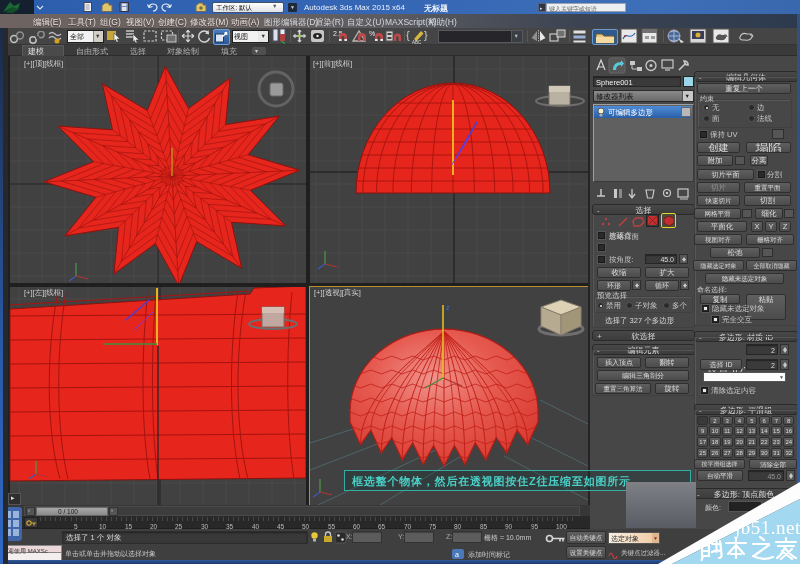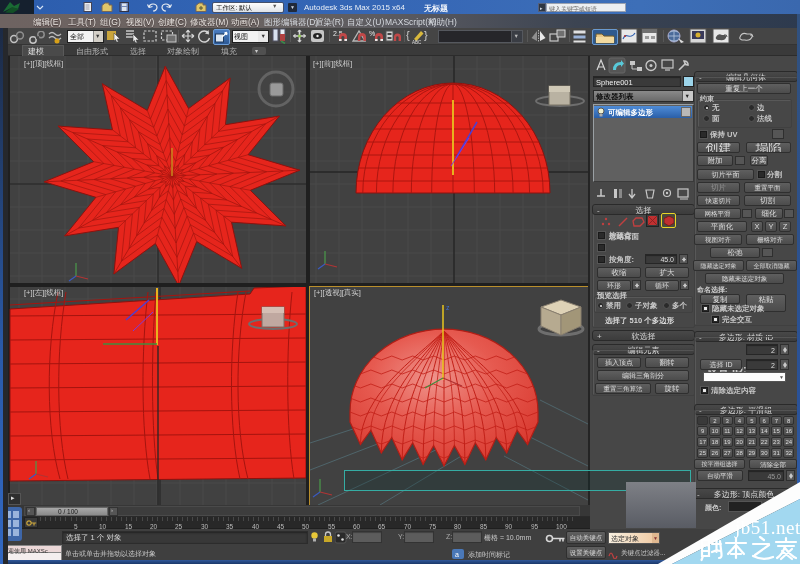--- a/index.html
+++ b/index.html
@@ -12,21 +12,21 @@
 .mi2{position:absolute;top:16.5px;font-size:8.5px;color:#d4d8de;}
 #tbar{left:0;top:28px;width:800px;height:17px;background:#454545;border-bottom:1px solid #343434;}
 #ribbon{left:0;top:45px;width:800px;height:11px;background:#3a3a3a;border-bottom:1px solid #2c2c2c;}
 .rtab{position:absolute;top:46px;font-size:8px;color:#b4b4b4;}
 
 .btn{position:absolute;background:linear-gradient(#5f5f5f,#4c4c4c);border:1px solid #2f2f2f;border-radius:2px;color:#dcdcdc;font-size:7.5px;text-align:center;overflow:hidden;}
 .roll{position:absolute;background:linear-gradient(#484848,#3c3c3c);border:1px solid #2a2a2a;border-radius:3px;color:#d8d8d8;font-size:8px;text-align:center;}
 .roll .pm{position:absolute;left:4px;top:0px;font-size:8px;color:#cccccc;}
 .cb{position:absolute;width:7px;height:7px;background:#2a2a2a;border:1px solid #1a1a1a;box-shadow:0 0 0 1px #555;}
 .cb.on::after{content:"";position:absolute;left:1px;top:1px;width:3px;height:3px;background:#e8e8e8;}
-.lab{position:absolute;font-size:7.5px;color:#c8c8c8;white-space:nowrap;font-weight:bold;}
+.lab{position:absolute;font-size:7.5px;color:#c8c8c8;white-space:nowrap;}
 .rad{position:absolute;width:7px;height:7px;border-radius:50%;background:#2a2a2a;border:1px solid #555;}
 .rad.on::after{content:"";position:absolute;left:1.5px;top:1.5px;width:2.5px;height:2.5px;border-radius:50%;background:#eee;}
 .fld{position:absolute;background:#3a3a3a;border:1px solid #262626;box-shadow:inset 0 1px 1px rgba(0,0,0,.4);color:#ddd;font-size:7px;}
 .spin{position:absolute;width:9px;background:#565656;border:1px solid #2f2f2f;}
 .spin::before{content:"";position:absolute;left:1.5px;top:1.5px;border-left:2.5px solid transparent;border-right:2.5px solid transparent;border-bottom:3px solid #c8c8c8;}
 .spin::after{content:"";position:absolute;left:1.5px;bottom:1.5px;border-left:2.5px solid transparent;border-right:2.5px solid transparent;border-top:3px solid #c8c8c8;}
 .sep{position:absolute;width:1px;background:#2e2e2e;border-right:1px solid #585858;}
 .ic{position:absolute;}
 .grp{position:absolute;border:1px solid #404040;box-shadow:inset 1px 1px 0 rgba(120,120,120,.35);border-radius:2px;}
 </style></head><body>
@@ -553,21 +553,21 @@
     <div class="btn" style="left:645px;top:280px;width:34px;height:11px;line-height:10px;font-size:7px">循环</div>
     <div class="spin" style="left:680px;top:280px;height:10px"></div>
     <div class="grp" style="left:594px;top:296px;width:99px;height:17px"></div>
     <div class="lab" style="left:597px;top:291px;color:#c8c8c8;font-size:7.5px">预览选择</div>
     <div class="rad on" style="left:597px;top:302px"></div>
     <div class="lab" style="left:606px;top:301px;color:#c8c8c8;font-size:7.5px">禁用</div>
     <div class="rad" style="left:626px;top:302px"></div>
     <div class="lab" style="left:635px;top:301px;color:#c8c8c8;font-size:7.5px">子对象</div>
     <div class="rad" style="left:663px;top:302px"></div>
     <div class="lab" style="left:672px;top:301px;color:#c8c8c8;font-size:7.5px">多个</div>
-    <div class="lab" style="left:605px;top:316px;color:#d8d8d8;font-size:7.5px">选择了 510 个多边形</div>
+    <div class="lab" style="left:605px;top:316px;color:#d8d8d8;font-size:7.5px">选择了 327 个多边形</div>
     <div class="roll" style="left:592px;top:330px;width:103px;height:11px;line-height:11px"><span class="pm">+</span>软选择</div>
     <div class="roll" style="left:592px;top:344px;width:103px;height:11px;line-height:11px"><span class="pm">-</span>编辑元素</div>
     <div class="grp" style="left:592px;top:349px;width:103px;height:47px"></div>
     <div class="btn" style="left:597px;top:357px;width:44px;height:11px;line-height:10px;font-size:7px">插入顶点</div>
     <div class="btn" style="left:645px;top:357px;width:44px;height:11px;line-height:10px;font-size:7.5px">翻转</div>
     <div class="btn" style="left:597px;top:370px;width:92px;height:11px;line-height:10px;font-size:7px">编辑三角剖分</div>
     <div class="btn" style="left:595px;top:383px;width:56px;height:11px;line-height:10px;font-size:6.5px">重置三角算法</div>
     <div class="btn" style="left:655px;top:383px;width:34px;height:11px;line-height:10px;font-size:7.5px">旋转</div>
     <div class="roll" style="left:694px;top:71px;width:104px;height:11px;line-height:11px"><span class="pm">-</span>编辑几何体</div>
     <div class="grp" style="left:694px;top:76px;width:104px;height:250px"></div>
@@ -578,21 +578,21 @@
     <div class="lab" style="left:712px;top:103px;color:#c8c8c8;font-size:7.5px">无</div>
     <div class="rad" style="left:748px;top:104px"></div>
     <div class="lab" style="left:757px;top:103px;color:#c8c8c8;font-size:7.5px">边</div>
     <div class="rad" style="left:703px;top:115px"></div>
     <div class="lab" style="left:712px;top:114px;color:#c8c8c8;font-size:7.5px">面</div>
     <div class="rad" style="left:748px;top:115px"></div>
     <div class="lab" style="left:757px;top:114px;color:#c8c8c8;font-size:7.5px">法线</div>
     <div class="cb" style="left:700px;top:131px"></div>
     <div class="lab" style="left:710px;top:130px;color:#c8c8c8;font-size:7.5px">保持 UV</div>
     <div class="abs" style="left:772px;top:129px;width:12px;height:10px;background:#565656;border:1px solid #2f2f2f"></div>
-    <div class="btn" style="left:697px;top:142px;width:43px;height:11px;line-height:10px;font-size:13px">创建</div>
+    <div class="btn" style="left:697px;top:142px;width:43px;height:11px;line-height:10px;font-size:10px">创建</div>
     <div class="btn" style="left:746px;top:142px;width:45px;height:11px;line-height:10px;font-size:13px">塌陷</div>
     <div class="btn" style="left:697px;top:155px;width:36px;height:11px;line-height:10px;font-size:7.5px">附加</div>
     <div class="abs" style="left:735px;top:156px;width:10px;height:9px;background:#565656;border:1px solid #2f2f2f"></div>
     <div class="btn" style="left:750px;top:155px;width:18px;height:11px;line-height:10px;font-size:7.5px">分离</div>
     <div class="btn" style="left:697px;top:169px;width:57px;height:11px;line-height:10px;font-size:7px">切片平面</div>
     <div class="cb" style="left:758px;top:171px"></div>
     <div class="lab" style="left:767px;top:170px;color:#c8c8c8;font-size:7.5px">分割</div>
     <div class="btn" style="left:697px;top:182px;width:43px;height:11px;line-height:10px;font-size:7.5px; color:#909090">切片</div>
     <div class="btn" style="left:744px;top:182px;width:47px;height:11px;line-height:10px;font-size:6.5px">重置平面</div>
     <div class="btn" style="left:697px;top:195px;width:43px;height:11px;line-height:10px;font-size:6.5px">快速切片</div>
@@ -607,21 +607,21 @@
     <div class="btn" style="left:779px;top:221px;width:12px;height:11px;line-height:10px;font-size:7.5px">Z</div>
     <div class="btn" style="left:694px;top:234px;width:48px;height:11px;line-height:10px;font-size:6.5px">视图对齐</div>
     <div class="btn" style="left:746px;top:234px;width:48px;height:11px;line-height:10px;font-size:6.5px">栅格对齐</div>
     <div class="btn" style="left:710px;top:247px;width:50px;height:11px;line-height:10px;font-size:7.5px">松弛</div>
     <div class="abs" style="left:762px;top:248px;width:11px;height:9px;background:#565656;border:1px solid #2f2f2f"></div>
     <div class="btn" style="left:693px;top:260px;width:51px;height:11px;line-height:10px;font-size:6px">隐藏选定对象</div>
     <div class="btn" style="left:746px;top:260px;width:51px;height:11px;line-height:10px;font-size:6px">全部取消隐藏</div>
     <div class="btn" style="left:705px;top:273px;width:79px;height:11px;line-height:10px;font-size:6.5px">隐藏未选定对象</div>
     <div class="lab" style="left:697px;top:285px;color:#c8c8c8;font-size:7px">命名选择:</div>
     <div class="btn" style="left:700px;top:294px;width:40px;height:10px;line-height:9px;font-size:7.5px">复制</div>
-    <div class="btn" style="left:746px;top:294px;width:40px;height:18px;line-height:9px;font-size:7.5px">粘贴</div>
+    <div class="btn" style="left:746px;top:294px;width:40px;height:26px;line-height:9px;font-size:7.5px">粘贴</div>
     <div class="cb on" style="left:702px;top:305px"></div>
     <div class="lab" style="left:712px;top:304px;color:#c8c8c8;font-size:7.5px">隐藏未选定对象</div>
     <div class="cb on" style="left:712px;top:316px"></div>
     <div class="lab" style="left:722px;top:315px;color:#c8c8c8;font-size:7.5px">完全交互</div>
     <div class="roll" style="left:694px;top:331px;width:104px;height:11px;line-height:11px"><span class="pm">-</span>多边形: 材质 ID</div>
     <div class="grp" style="left:694px;top:336px;width:104px;height:70px"></div>
     <div class="lab" style="left:707px;top:362px;color:#c8c8c8;font-size:11px">设置 ID:</div>
     <div class="fld" style="left:746px;top:344px;width:32px;height:11px;line-height:11px;padding-left:2px">
       <span style="float:right;margin-right:2px">2</span>
     </div>
@@ -772,20 +772,21 @@
     </svg>
     <div class="t" style="left:468px;top:550px;font-size:7px;color:#c8c8c8">添加时间标记</div>
     <div class="abs" style="left:0px;top:545px;width:62px;height:8px;background:#ecd8d8;border:1px solid #888"></div>
     <div class="abs" style="left:0px;top:553px;width:62px;height:8px;background:#f4efef;border:1px solid #888;border-top:none"></div>
     <div class="t" style="left:2px;top:547px;font-size:6px;color:#333">欢迎使用 MAXSc</div>
     <div class="abs" style="left:0px;top:560px;width:800px;height:4px;background:linear-gradient(#30589a,#1b3869)"></div>
     <div class="abs" style="left:0px;top:28px;width:8px;height:536px;background:#26282c"></div>
     <div class="abs" style="left:0px;top:28px;width:2.5px;height:536px;background:linear-gradient(#1c2a44,#2a5aa8 60%,#3268c2)"></div>
     <div class="abs" style="left:797px;top:14px;width:3px;height:550px;background:linear-gradient(#31517e,#2a5298 70%,#3465b4)"></div>
     <div class="abs" style="left:344px;top:470px;width:347px;height:21px;border:1px solid #35ada4;background:rgba(15,50,50,.28)"></div>
+    <div class="t" style="left:352px;top:474px;font-size:11px;color:#49cfc6;letter-spacing:0.8px;font-weight:bold">框选整个物体，然后在透视图按住Z往压缩至如图所示</div>
     <svg class="abs" style="left:600px;top:460px" width="200" height="104">
       <defs>
         <linearGradient id="wg" x1="0" y1="0" x2="0" y2="1">
           <stop offset="0" stop-color="#7e8086"></stop>
           <stop offset="1" stop-color="#595c64"></stop>
         </linearGradient>
       </defs>
       <rect x="26" y="22" width="70" height="46" fill="url(#wg)"></rect>
       <polygon points="96,22 96,68 60,104 26,68" fill="#7b7d82" opacity="0"></polygon>
       <polygon points="58,104 200,22 200,39 72,104" fill="#fdfdfd"></polygon>

